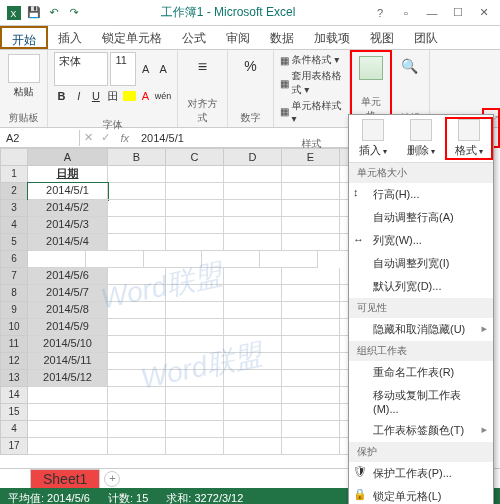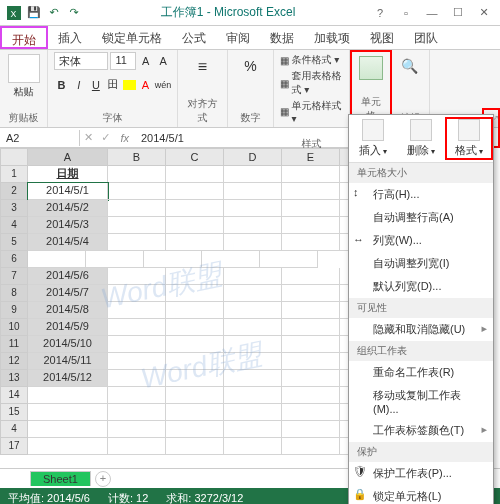--- a/index.html
+++ b/index.html
@@ -6,29 +6,29 @@
 body{width:500px;height:504px;background:#f0f0f0;font-size:11px;color:#333;overflow:hidden;position:relative}
 .titlebar{height:26px;background:#fff;display:flex;align-items:center;border-bottom:1px solid #ccc}
 .qat{display:flex;gap:4px;padding:0 6px;align-items:center}
 .qat-icon{width:16px;height:16px;display:flex;align-items:center;justify-content:center;color:#217346}
 .title{flex:1;text-align:center;font-size:12px;color:#0f766e}
 .winbtns{display:flex;gap:2px;padding-right:4px}
 .winbtn{width:24px;height:18px;display:flex;align-items:center;justify-content:center;color:#666;font-size:11px}
 .tabstrip{height:24px;background:#fff;display:flex;border-bottom:1px solid #ccc}
 .filetab{background:#217346;color:#fff;padding:4px 10px;font-size:12px}
 .tab{padding:4px 10px;font-size:12px;color:#444;cursor:pointer}
-.tab.active{color:#7f1d1d;border:2px solid #d946ef}
+.tab.active{color:#0c4a6e;border:2px solid #a16207}
 .ribbon{height:78px;background:#f5f5f5;display:flex;border-bottom:1px solid #ccc;position:relative}
 .rgroup{border-right:1px solid #ddd;padding:2px 6px;display:flex;flex-direction:column;justify-content:space-between}
 .rgroup-label{text-align:center;font-size:10px;color:#666;margin-top:12px}
 .clip{width:48px}
 .clipicon{width:32px;height:32px;background:#fff;border:1px solid #ccc;margin:2px auto}
 .fontgroup{width:130px}
 .fontrow{display:flex;gap:2px;align-items:center;margin-bottom:2px}
-.fontsel{border:1px solid #ccc;padding:1px 4px;font-size:11px;background:#fff;height:18px}
+.fontsel{border:1px solid #ccc;padding:1px 4px;font-size:11px;background:#fff;height:34px}
 .fontname{width:56px}
 .fontsize{width:26px}
 .fbtn{width:16px;height:16px;border:1px solid transparent;display:flex;align-items:center;justify-content:center;font-size:11px}
 .aligngroup{width:50px;text-align:center}
 .numgroup{width:46px;text-align:center}
 .stylegroup{width:76px}
 .styleitem{font-size:10px;color:#444;padding:1px 0;display:flex;align-items:center;gap:2px}
 .cellgroup{width:42px;text-align:center;border:2px solid red}
 .cellicon{width:24px;height:24px;margin:2px auto;background:linear-gradient(#e8f4e8,#d0e8d0);border:1px solid #8bb98b}
 .editgroup{width:38px;text-align:center}
@@ -49,21 +49,21 @@
 .rowh.sel{background:#d4d4d4}
 .cell{border:1px solid #d4d4d4;border-top:none;border-left:none;font-size:11px;padding:0 3px;line-height:15px;text-align:center}
 .cell.A{width:80px}
 .cell.o{width:58px}
 .cell.hdr{font-weight:bold;text-decoration:underline}
 .cell.sel{background:#d8d8d8}
 .cell.sel.first{background:#fff;outline:1px solid #217346}
 .watermark{position:absolute;left:100px;top:120px;font-size:28px;color:rgba(120,160,210,.25);font-style:italic;transform:rotate(-12deg);pointer-events:none}
 .watermark2{top:200px;left:140px}
 .sheettabs{height:20px;background:#fff;border-top:1px solid #ccc;display:flex;align-items:center;padding-left:30px}
-.stab{border:1px solid #ccc;border-bottom:none;padding:1px 12px;font-size:11px;background:#22c55e}
+.stab{border:1px solid #ccc;border-bottom:none;padding:1px 12px;font-size:14px;background:#ef4444}
 .plus{width:16px;height:16px;border:1px solid #ccc;border-radius:50%;margin-left:4px;text-align:center;line-height:13px;color:#888}
 .statusbar{height:20px;background:#217346;color:#fff;display:flex;align-items:center;font-size:11px;padding:0 8px;gap:18px}
 .dropdown{position:absolute;right:6px;top:114px;width:146px;background:#fff;border:1px solid #999;box-shadow:2px 2px 6px rgba(0,0,0,.3);font-size:11px}
 .dd-top{display:flex;padding:4px 2px;gap:4px;border-bottom:1px solid #ddd}
 .dd-topbtn{flex:1;text-align:center}
 .dd-topbtn.hl{outline:2px solid red}
 .dd-topicon{width:22px;height:22px;margin:0 auto 2px;border:1px solid #ccc;background:#f4f4f4}
 .dd-section{padding:3px 8px;background:#f0f0f0;color:#666;font-size:10px}
 .dd-item{padding:4px 8px 4px 24px;position:relative;cursor:pointer}
 .dd-item.arrow::after{content:"▸";position:absolute;right:6px;color:#888}
@@ -368,15 +368,15 @@
 
 </div>
 
 <div class="sheettabs">
   <div class="stab">Sheet1</div>
   <div class="plus">+</div>
 </div>
 
 <div class="statusbar">
   <span>平均值: 2014/5/6</span>
-  <span>计数: 12</span>
+  <span>计数: 15</span>
   <span>求和: 3272/3/12</span>
 </div>
 
 </body></html>

